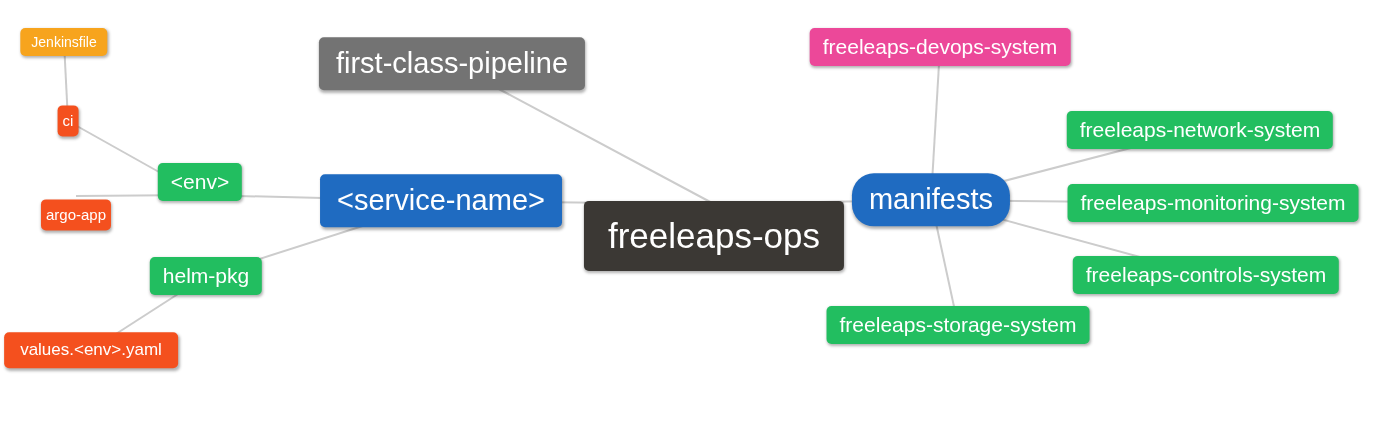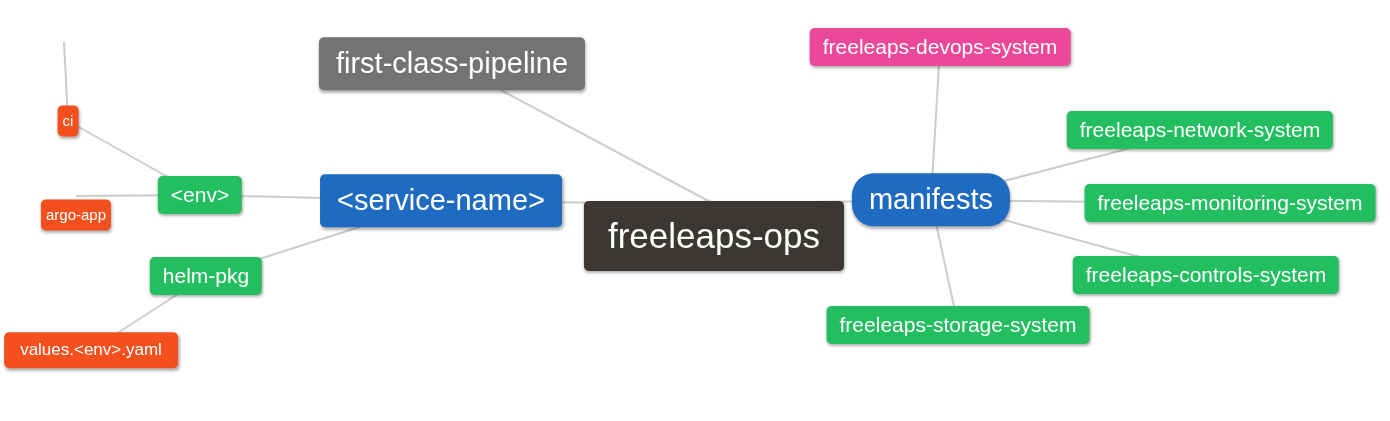--- a/index.html
+++ b/index.html
@@ -54,28 +54,29 @@
       <line x1="452" y1="64" x2="714" y2="204" stroke="#cccccc" stroke-width="2"></line>
       <line x1="441" y1="201" x2="714" y2="204" stroke="#cccccc" stroke-width="2"></line>
       <line x1="714" y1="204" x2="931" y2="200" stroke="#cccccc" stroke-width="2"></line>
       <line x1="931" y1="200" x2="940" y2="47" stroke="#cccccc" stroke-width="2"></line>
       <line x1="931" y1="200" x2="1200" y2="130" stroke="#cccccc" stroke-width="2"></line>
       <line x1="931" y1="200" x2="1213" y2="203" stroke="#cccccc" stroke-width="2"></line>
       <line x1="931" y1="200" x2="1206" y2="275" stroke="#cccccc" stroke-width="2"></line>
       <line x1="931" y1="200" x2="958" y2="325" stroke="#cccccc" stroke-width="2"></line>
     </svg>
   <div class="nodes">
+      <div class="node s" style="left: 64px; top: 42px; background: rgb(247, 164, 29); color: rgb(255, 255, 255);">Jenkinsfile</div>
       <div class="node s2" style="left: 68px; top: 121px; background: rgb(244, 80, 30); color: rgb(255, 255, 255);">ci</div>
       <div class="node s2" style="left: 76px; top: 196px; background: rgb(244, 80, 30); color: rgb(255, 255, 255); margin-top: 19px;">argo-app</div>
-      <div class="node m" style="left: 200px; top: 195px; background: rgb(34, 190, 96); color: rgb(255, 255, 255);">&lt;env&gt;</div>
+      <div class="node m" style="left: 200px; top: 182px; background: rgb(34, 190, 96); color: rgb(255, 255, 255);">&lt;env&gt;</div>
       <div class="node m" style="left: 206px; top: 276px; background: rgb(34, 190, 96); color: rgb(255, 255, 255);">helm-pkg</div>
       <div class="node s3" style="left: 91px; top: 350px; background: rgb(244, 80, 30); color: rgb(255, 255, 255);">values.&lt;env&gt;.yaml</div>
       <div class="node l" style="left: 452px; top: 64px; background: #737373; color: rgb(255, 255, 255);">first-class-pipeline</div>
       <div class="node l" style="left: 441px; top: 201px; background: rgb(31, 107, 193); color: rgb(255, 255, 255);">&lt;service-name&gt;</div>
       <div class="node xl" style="left: 714px; top: 204px; background: rgb(59, 56, 52); color: rgb(255, 255, 255); margin-top: 32px;">freeleaps-ops</div>
       <div class="node l" style="left: 931px; top: 200px; background: rgb(31, 107, 193); color: rgb(255, 255, 255); border-radius: 22px;">manifests</div>
       <div class="node m" style="left: 940px; top: 47px; background: #ec4899; color: rgb(255, 255, 255);">freeleaps-devops-system</div>
       <div class="node m" style="left: 1200px; top: 130px; background: rgb(34, 190, 96); color: rgb(255, 255, 255); text-align: right;">freeleaps-network-system</div>
-      <div class="node m" style="left: 1213px; top: 203px; background: rgb(34, 190, 96); color: rgb(255, 255, 255); margin-left: 17px;">freeleaps-monitoring-system</div>
+      <div class="node m" style="left: 1213px; top: 203px; background: rgb(34, 190, 96); color: rgb(255, 255, 255);">freeleaps-monitoring-system</div>
       <div class="node m" style="left: 1206px; top: 275px; background: rgb(34, 190, 96); color: rgb(255, 255, 255);">freeleaps-controls-system</div>
       <div class="node m" style="left: 958px; top: 325px; background: rgb(34, 190, 96); color: rgb(255, 255, 255);">freeleaps-storage-system</div>
     </div>
 </div>
 
 </body></html>

